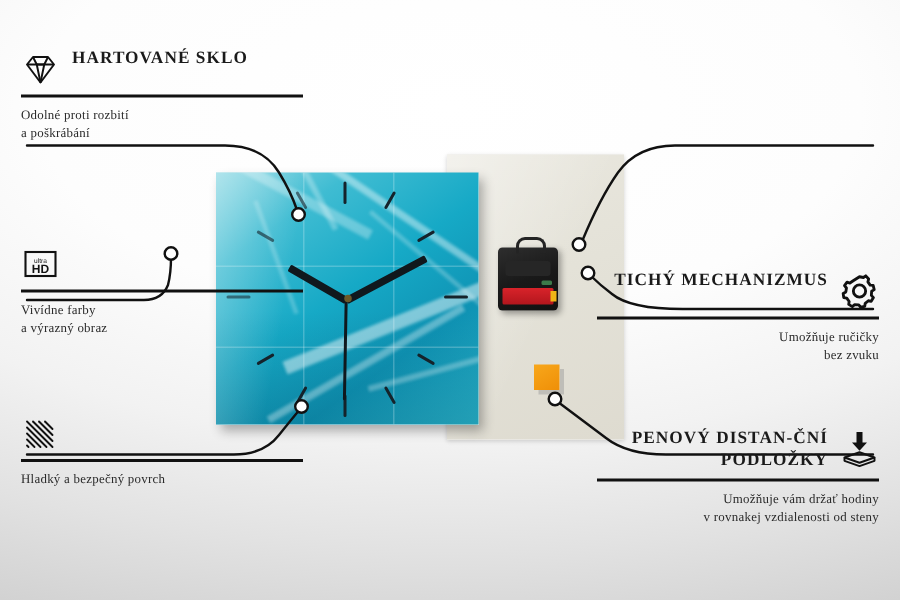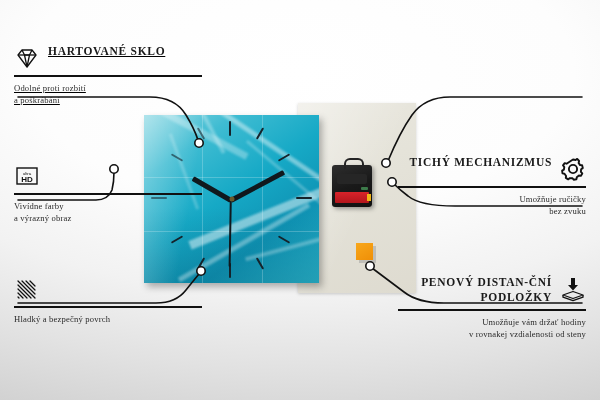--- a/index.html
+++ b/index.html
@@ -85,22 +85,22 @@
   .ftitle{
     font-family:"Liberation Serif", serif;
     font-weight:700;font-size:11.5px;letter-spacing:.7px;
     color:#1a1a1a;line-height:1.32;text-transform:uppercase;
   }
   .frule{height:1.6px;background:#111;margin:4px 0 5px 0;width:100%;}
   .fdesc{
     font-family:"Liberation Serif", serif;
     font-size:8.6px;line-height:1.45;color:#2a2a2a;letter-spacing:.18px;
   }
-  .f-tl{top:44px;text-decoration:underline;} .f-ml{top:162px;} .f-bl{top:275px;}
-  .f-tr{top:48px;} .f-mr{top:155px;} .f-br{top:275px;}
+  .f-tl{top:32px;} .f-ml{top:162px;} .f-bl{top:275px;}
+  .f-tr{top:48px;} .f-mr{top:180px;} .f-br{top:285px;}
 </style>
 </head>
 <body>
 
 <div id="stage">
 
   <div class="photo-wrap">
     <div class="backpanel"></div>
 
     <div class="clock">

